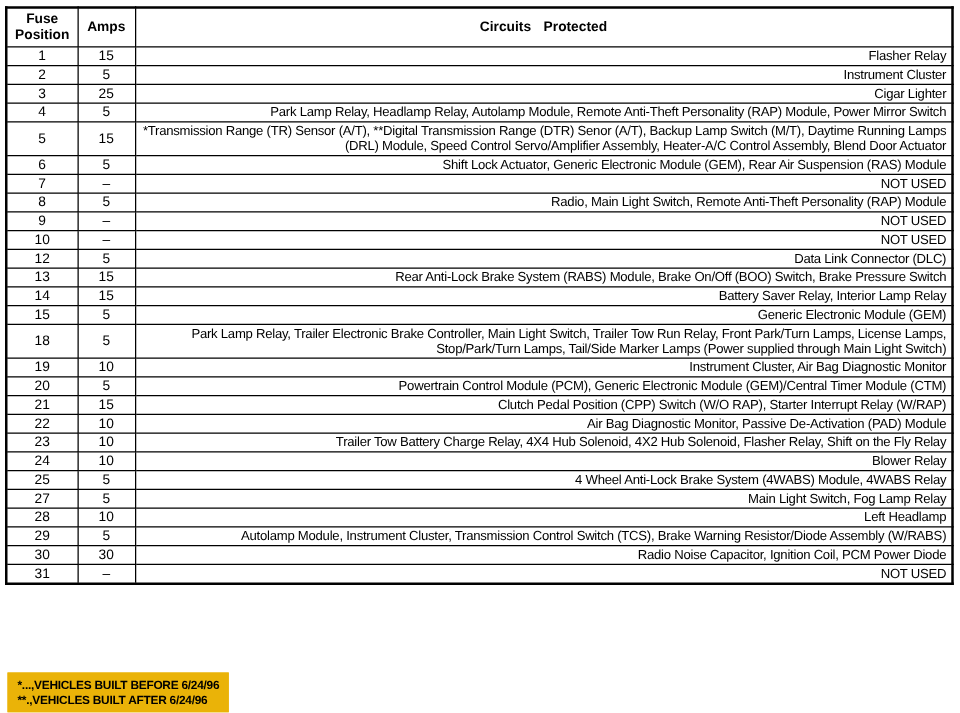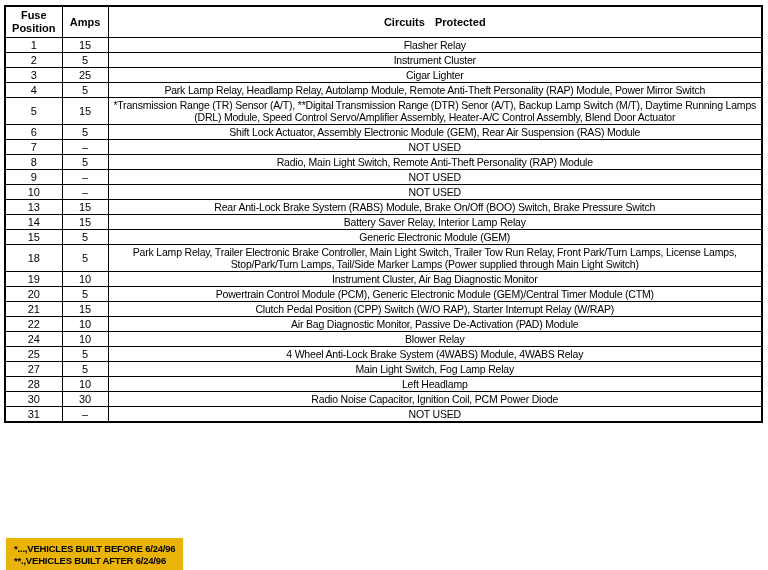--- a/index.html
+++ b/index.html
@@ -40,21 +40,21 @@
     font-size: 11px;
     line-height: 12px;
     padding: 1px 2px;
     vertical-align: top;
   }
   td.td-circ {
     font-size: 10.5px;
     line-height: 12px;
     letter-spacing: -0.2px;
     padding: 1px 4px;
-    text-align: center;
+    text-align: right;
     vertical-align: top;
   }
   .footnote {
     position: absolute;
     left: 6px; top: 538px;
     border: 4px solid #eab308;
     padding: 1px 4px 2px 4px;
     font-weight: bold;
     font-size: 9.5px;
     line-height: 11.5px;
@@ -103,21 +103,21 @@
           <td class="td-circ">Park Lamp Relay, Headlamp Relay, Autolamp Module, Remote Anti-Theft Personality (RAP) Module, Power Mirror Switch</td>
         </tr>
         <tr>
           <td class="td-pos">5</td>
           <td class="td-amps">15</td>
           <td class="td-circ">*Transmission Range (TR) Sensor (A/T), **Digital Transmission Range (DTR) Senor (A/T), Backup Lamp Switch (M/T), Daytime Running Lamps (DRL) Module, Speed Control Servo/Amplifier Assembly, Heater-A/C Control Assembly, Blend Door Actuator</td>
         </tr>
         <tr>
           <td class="td-pos">6</td>
           <td class="td-amps">5</td>
-          <td class="td-circ">Shift Lock Actuator, Assembly Electronic Module (GEM), Rear Air Suspension (RAS) Module</td>
+          <td class="td-circ">Shift Lock Actuator, Generic Electronic Module (GEM), Rear Air Suspension (RAS) Module</td>
         </tr>
         <tr>
           <td class="td-pos">7</td>
           <td class="td-amps">–</td>
           <td class="td-circ">NOT USED</td>
         </tr>
         <tr>
           <td class="td-pos">8</td>
           <td class="td-amps">5</td>
           <td class="td-circ">Radio, Main Light Switch, Remote Anti-Theft Personality (RAP) Module</td>
@@ -126,20 +126,25 @@
           <td class="td-pos">9</td>
           <td class="td-amps">–</td>
           <td class="td-circ">NOT USED</td>
         </tr>
         <tr>
           <td class="td-pos">10</td>
           <td class="td-amps">–</td>
           <td class="td-circ">NOT USED</td>
         </tr>
         <tr>
+          <td class="td-pos">12</td>
+          <td class="td-amps">5</td>
+          <td class="td-circ">Data Link Connector (DLC)</td>
+        </tr>
+        <tr>
           <td class="td-pos">13</td>
           <td class="td-amps">15</td>
           <td class="td-circ">Rear Anti-Lock Brake System (RABS) Module, Brake On/Off (BOO) Switch, Brake Pressure Switch</td>
         </tr>
         <tr>
           <td class="td-pos">14</td>
           <td class="td-amps">15</td>
           <td class="td-circ">Battery Saver Relay, Interior Lamp Relay</td>
         </tr>
         <tr>
@@ -166,38 +171,48 @@
           <td class="td-pos">21</td>
           <td class="td-amps">15</td>
           <td class="td-circ">Clutch Pedal Position (CPP) Switch (W/O RAP), Starter Interrupt Relay (W/RAP)</td>
         </tr>
         <tr>
           <td class="td-pos">22</td>
           <td class="td-amps">10</td>
           <td class="td-circ">Air Bag Diagnostic Monitor, Passive De-Activation (PAD) Module</td>
         </tr>
         <tr>
+          <td class="td-pos">23</td>
+          <td class="td-amps">10</td>
+          <td class="td-circ">Trailer Tow Battery Charge Relay, 4X4 Hub Solenoid, 4X2 Hub Solenoid, Flasher Relay, Shift on the Fly Relay</td>
+        </tr>
+        <tr>
           <td class="td-pos">24</td>
           <td class="td-amps">10</td>
           <td class="td-circ">Blower Relay</td>
         </tr>
         <tr>
           <td class="td-pos">25</td>
           <td class="td-amps">5</td>
           <td class="td-circ">4 Wheel Anti-Lock Brake System (4WABS) Module, 4WABS Relay</td>
         </tr>
         <tr>
           <td class="td-pos">27</td>
           <td class="td-amps">5</td>
           <td class="td-circ">Main Light Switch, Fog Lamp Relay</td>
         </tr>
         <tr>
           <td class="td-pos">28</td>
           <td class="td-amps">10</td>
           <td class="td-circ">Left Headlamp</td>
+        </tr>
+        <tr>
+          <td class="td-pos">29</td>
+          <td class="td-amps">5</td>
+          <td class="td-circ">Autolamp Module, Instrument Cluster, Transmission Control Switch (TCS), Brake Warning Resistor/Diode Assembly (W/RABS)</td>
         </tr>
         <tr>
           <td class="td-pos">30</td>
           <td class="td-amps">30</td>
           <td class="td-circ">Radio Noise Capacitor, Ignition Coil, PCM Power Diode</td>
         </tr>
         <tr>
           <td class="td-pos">31</td>
           <td class="td-amps">–</td>
           <td class="td-circ">NOT USED</td>

